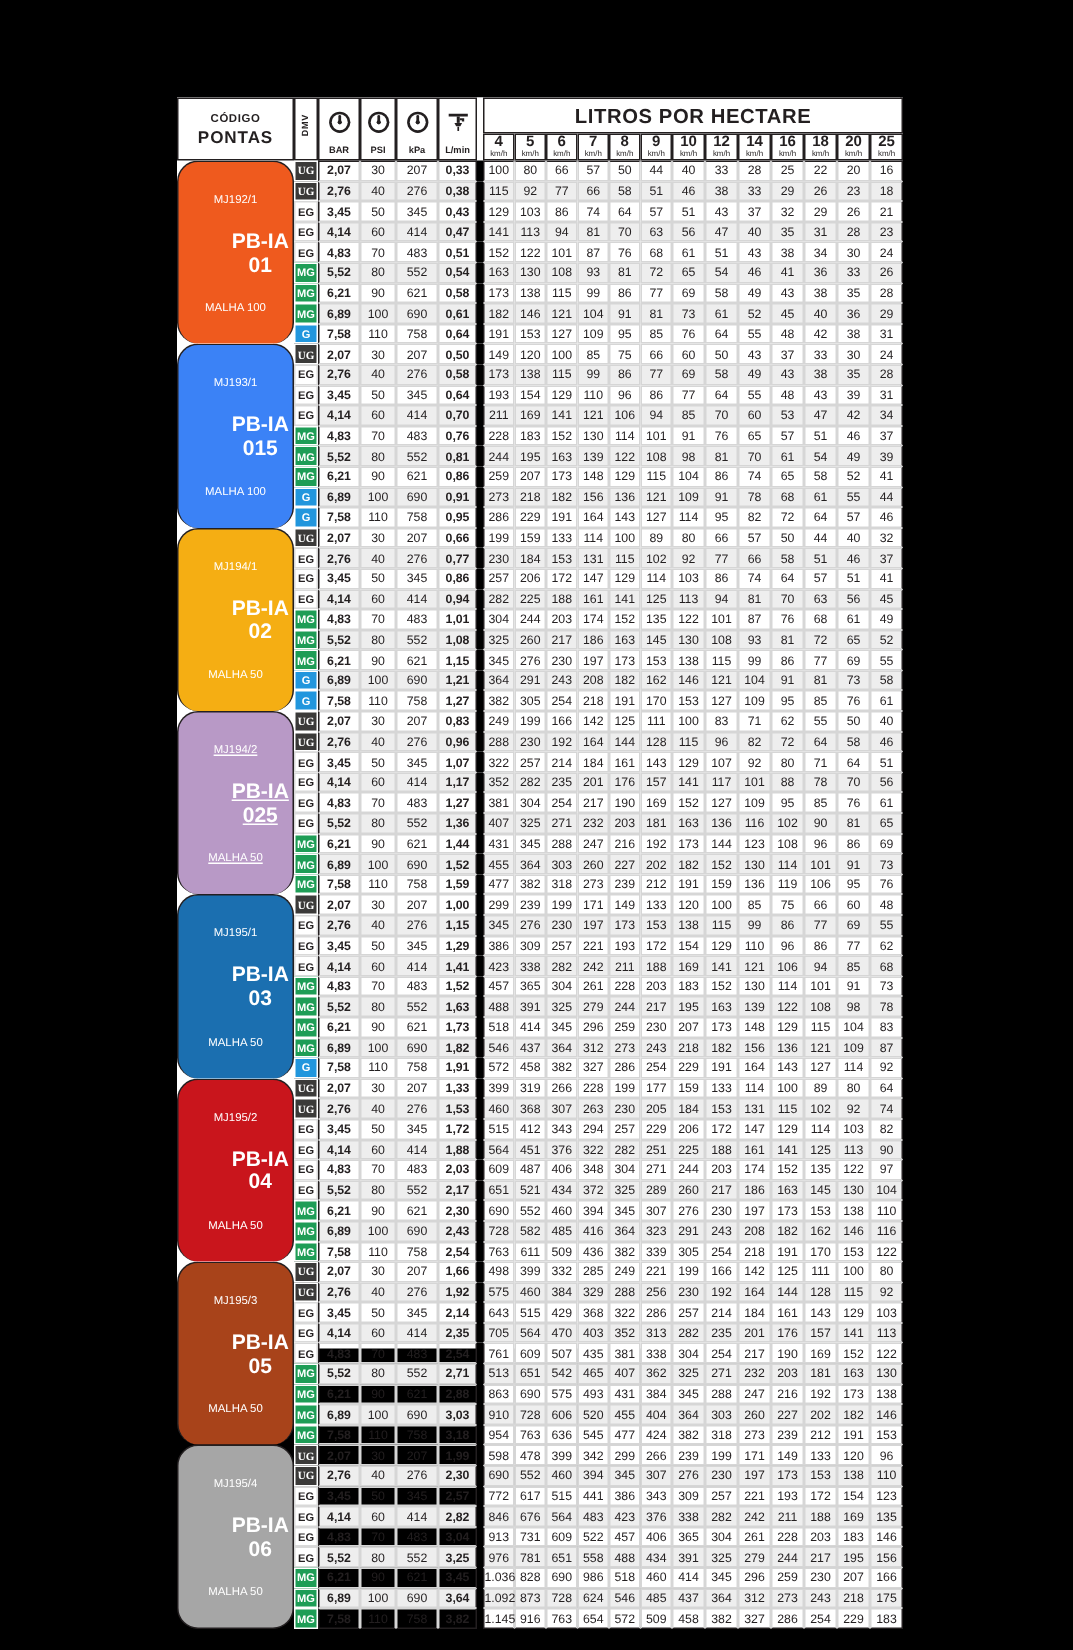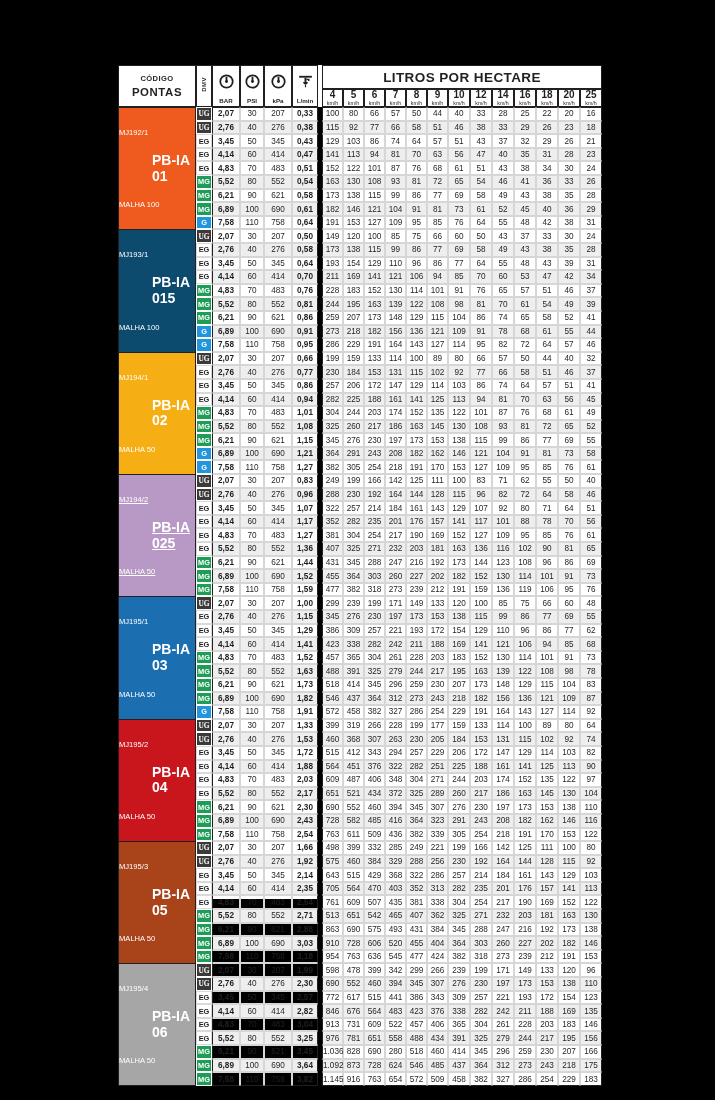--- a/index.html
+++ b/index.html
@@ -25,21 +25,21 @@
   .hdr-lph{border:1.4px solid #231f20;background:#fff;text-align:center;vertical-align:middle;
     font-size:13.5px;font-weight:bold;color:#231f20;letter-spacing:.4px;height:22px;}
   .hdr-spd{border:1.4px solid #231f20;background:#fff;text-align:center;vertical-align:middle;}
   .hdr-spd .v{font-size:10px;font-weight:bold;color:#231f20;line-height:1.05;}
   .hdr-spd .u{font-size:5.3px;color:#231f20;line-height:1.05;}
   .gap{width:4px;background:#fff;border:0;}
 
   
   .codecell{
     border-left:1.4px solid #231f20;border-right:1.4px solid #231f20;
-    text-align:left;vertical-align:middle;color:#fff;width:78px;
+    text-align:center;vertical-align:middle;color:#fff;width:78px;border-radius:14px;
   }
   .codecell.topedge{border-top:1.4px solid #231f20;}
   .codecell.botedge{border-bottom:1.4px solid #231f20;}
   .codecell .mj{font-size:7.6px;}
   .codecell .nm{font-size:14px;font-weight:bold;line-height:1.12;margin-left:33px;}
   .codecell .mh{font-size:7.6px;}
   .codecell .sp{height:2px;}
 
   .dmv{width:16px;text-align:center;vertical-align:middle;font-size:7.4px;font-weight:bold;
        color:#fff;border:1px solid #fff;}
@@ -393,21 +393,21 @@
             <td class="lph">85</td>
             <td class="lph">76</td>
             <td class="lph">64</td>
             <td class="lph">55</td>
             <td class="lph">48</td>
             <td class="lph">42</td>
             <td class="lph">38</td>
             <td class="lph rwall">31</td>
           </tr>
           <tr>
-            <td class="codecell topedge" rowspan="9" style="background: #0c4a6e;">
+            <td class="codecell topedge" rowspan="9" style="background: #3b82f6;">
               <div class="mj">MJ193/1</div>
               <div class="sp" style="height:16px"></div>
               <div class="nm">PB-IA</div>
               <div class="nm">015</div>
               <div class="sp" style="height:16px"></div>
               <div class="mh">MALHA 100</div>
             </td>
             <td class="dmv UG">UG</td>
             <td class="nb b lwall">2,07</td>
             <td class="nb">30</td>
@@ -1718,21 +1718,21 @@
           <tr>
             <td class="dmv MG">MG</td>
             <td class="nb b lwall">6,21</td>
             <td class="nb">90</td>
             <td class="nb">621</td>
             <td class="nb b rwall">3,45</td>
             <td class="gapcell"></td>
             <td class="lph lwall">1.036</td>
             <td class="lph">828</td>
             <td class="lph">690</td>
-            <td class="lph">280</td>
+            <td class="lph">986</td>
             <td class="lph">518</td>
             <td class="lph">460</td>
             <td class="lph">414</td>
             <td class="lph">345</td>
             <td class="lph">296</td>
             <td class="lph">259</td>
             <td class="lph">230</td>
             <td class="lph">207</td>
             <td class="lph rwall">166</td>
           </tr>

